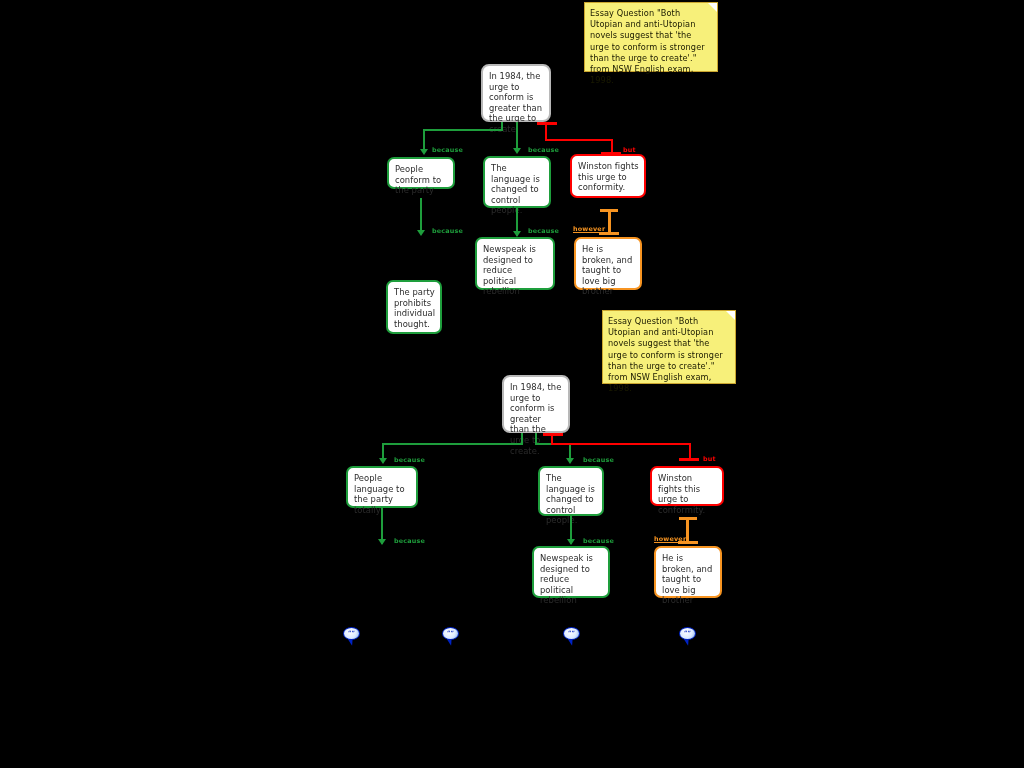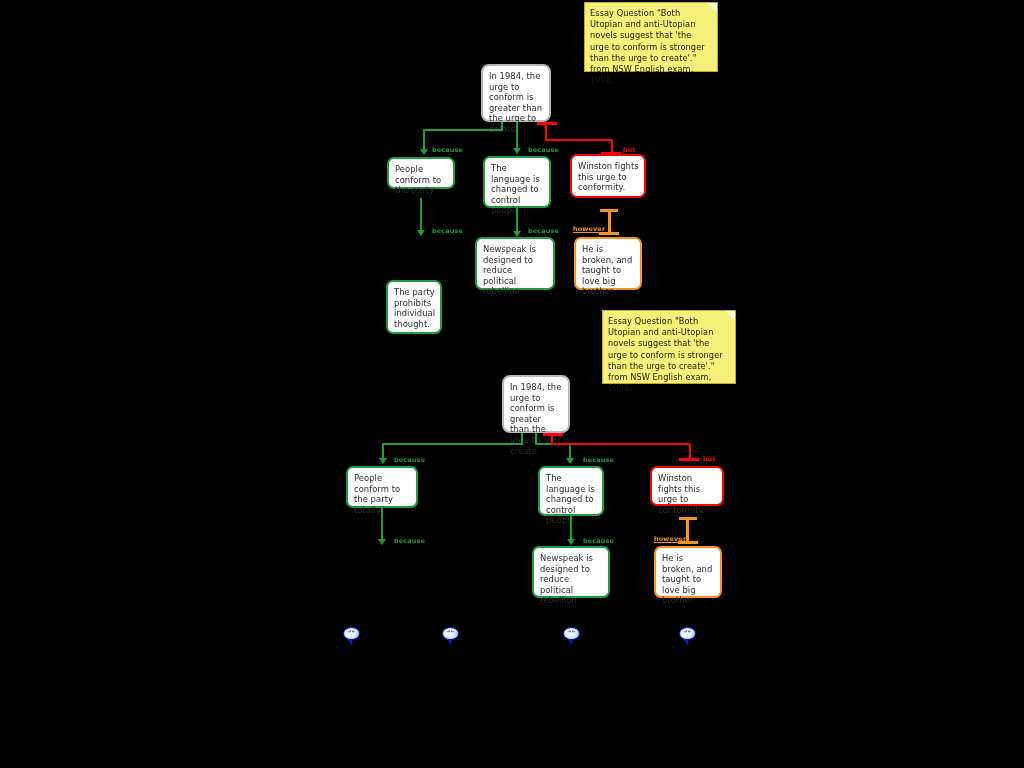--- a/index.html
+++ b/index.html
@@ -145,21 +145,21 @@
   <div class="llabel g" style="left:539px;top:457px;">because</div>
 
   <div class="tee r" style="left:543px;top:433px;width:20px;height:3px;"></div>
   <div class="seg r" style="left:551px;top:433px;width:2px;height:11px;"></div>
   <div class="seg r" style="left:551px;top:443px;width:140px;height:2px;"></div>
   <div class="seg r" style="left:689px;top:443px;width:2px;height:16px;"></div>
   <div class="tee r" style="left:679px;top:458px;width:20px;height:3px;"></div>
   <div class="llabel r" style="left:665px;top:456px;">but</div>
 
   <div class="node green" style="left:346px;top:466px;width:72px;height:42px;">
-    <span>People conform to the party totally</span>
+    <span>People language to the party totally</span>
   </div>
   <div class="node green" style="left:538px;top:466px;width:66px;height:50px;">
     <span>The language is changed to control people.</span>
   </div>
   <div class="node red" style="left:650px;top:466px;width:74px;height:40px;">
     <span>Winston fights this urge to conformity.</span>
   </div>
 
   <div class="seg g" style="left:381px;top:508px;width:2px;height:36px;"></div>
   <div class="arrow g" style="left:378px;top:539px;"></div>

